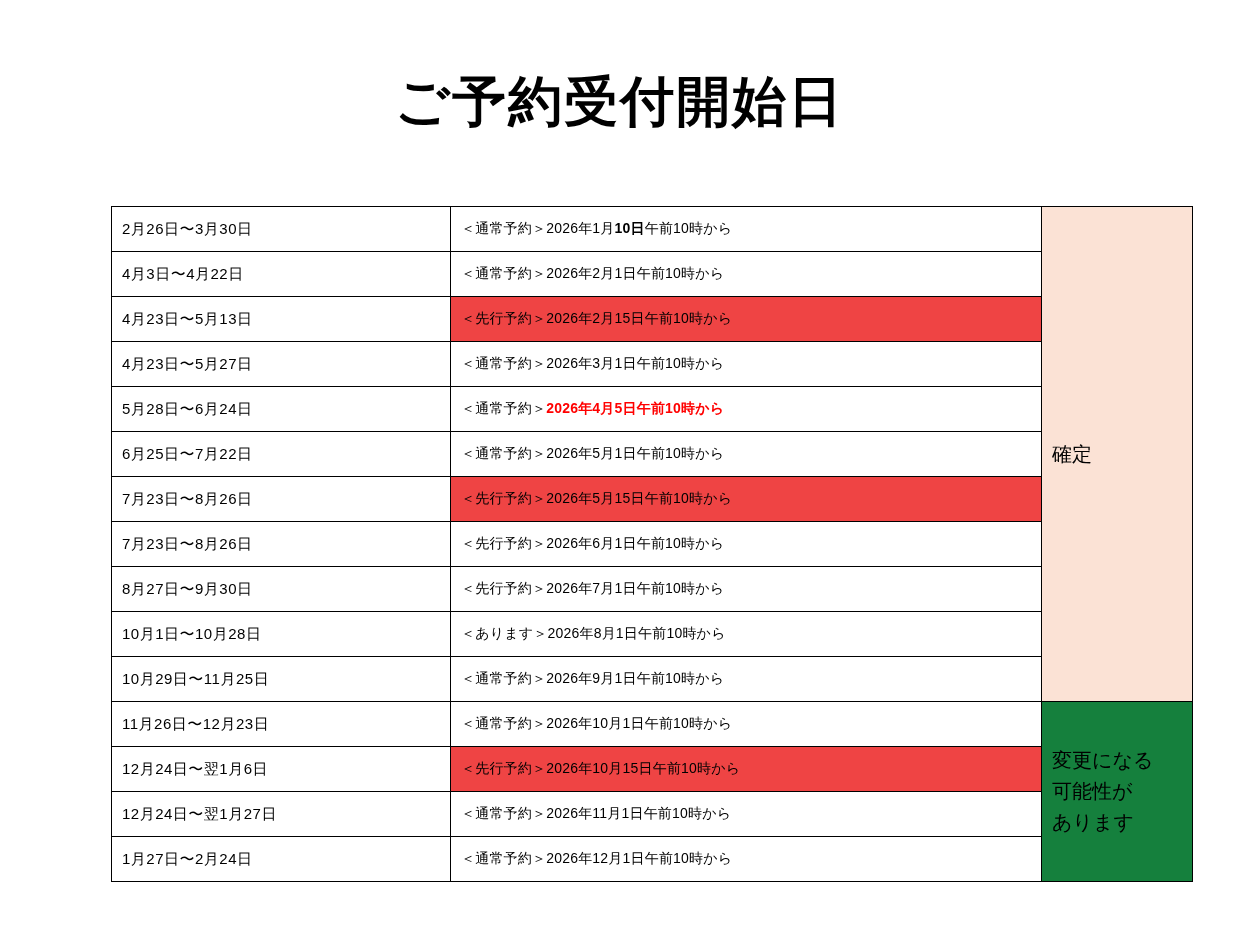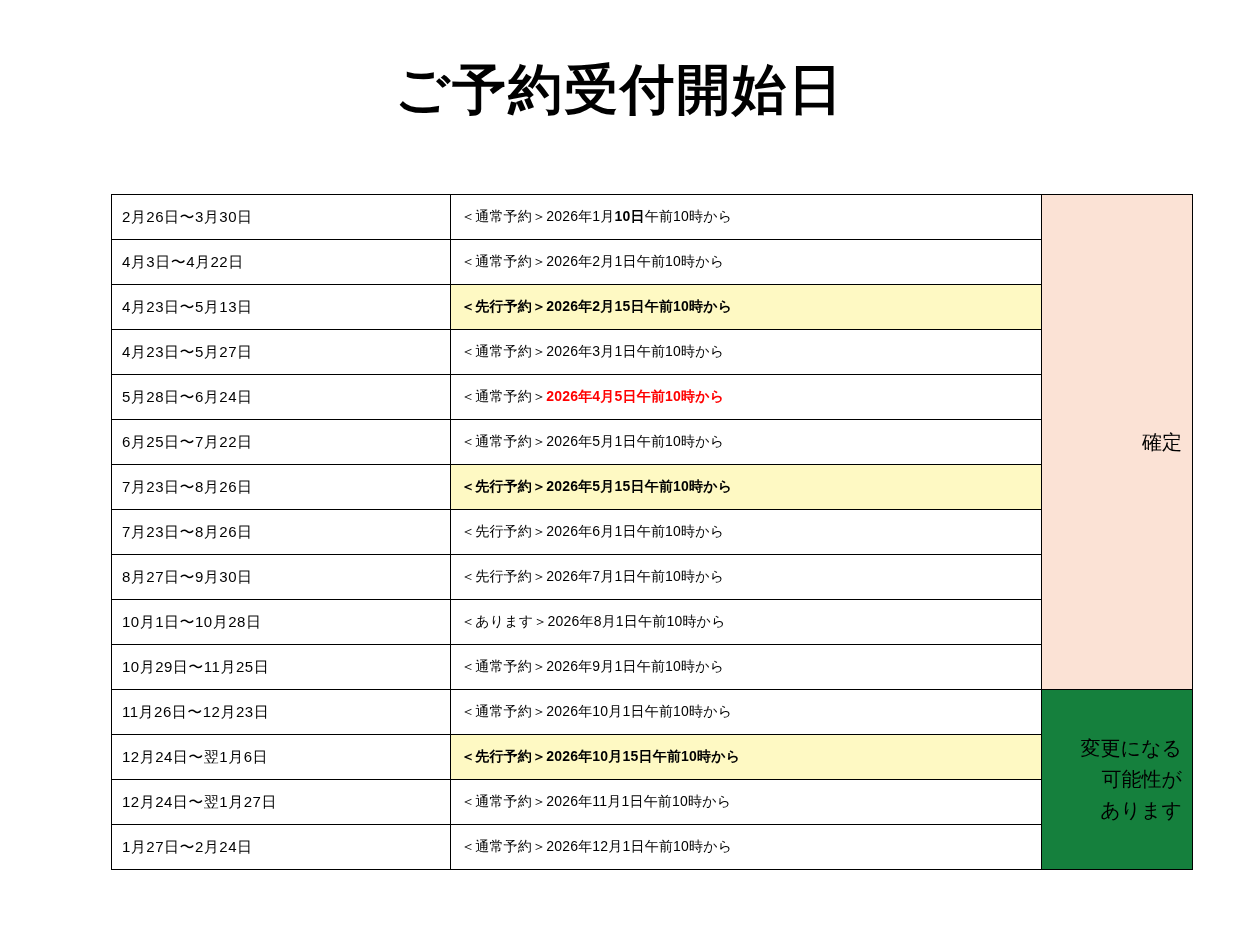--- a/index.html
+++ b/index.html
@@ -18,21 +18,21 @@
   .page {
     width: 1239px;
     height: 947px;
     position: relative;
   }
   .title {
     text-align: center;
     font-size: 54px;
     font-weight: bold;
     letter-spacing: 2px;
-    margin: 0;
+    margin: 12px;
     padding-top: 60px;
     line-height: 1.1;
     font-family: "Liberation Sans", sans-serif;
   }
   .table-wrap {
     position: absolute;
     left: 111px;
     top: 194px;
     width: 1018px;
   }
@@ -55,28 +55,27 @@
     font-size: 15px;
     letter-spacing: 0.5px;
   }
   td.col-detail {
     width: 570px;
     font-size: 14px;
     letter-spacing: 0.2px;
   }
   td.col-status {
     width: 130px;
-    text-align: right;
+    text-align: left;
     font-size: 20px;
     line-height: 1.55;
     margin-top: 48px;
   }
   td.highlight-green {
-    background: #fef9c3;
-    font-weight: bold;
+    background: #ef4444;
   }
   td.status-confirmed {
     background: #fbe2d5;
   }
   td.status-tentative {
     background: #15803d;
   }
   .red-bold {
     color: #ff0000;
     font-weight: bold;

